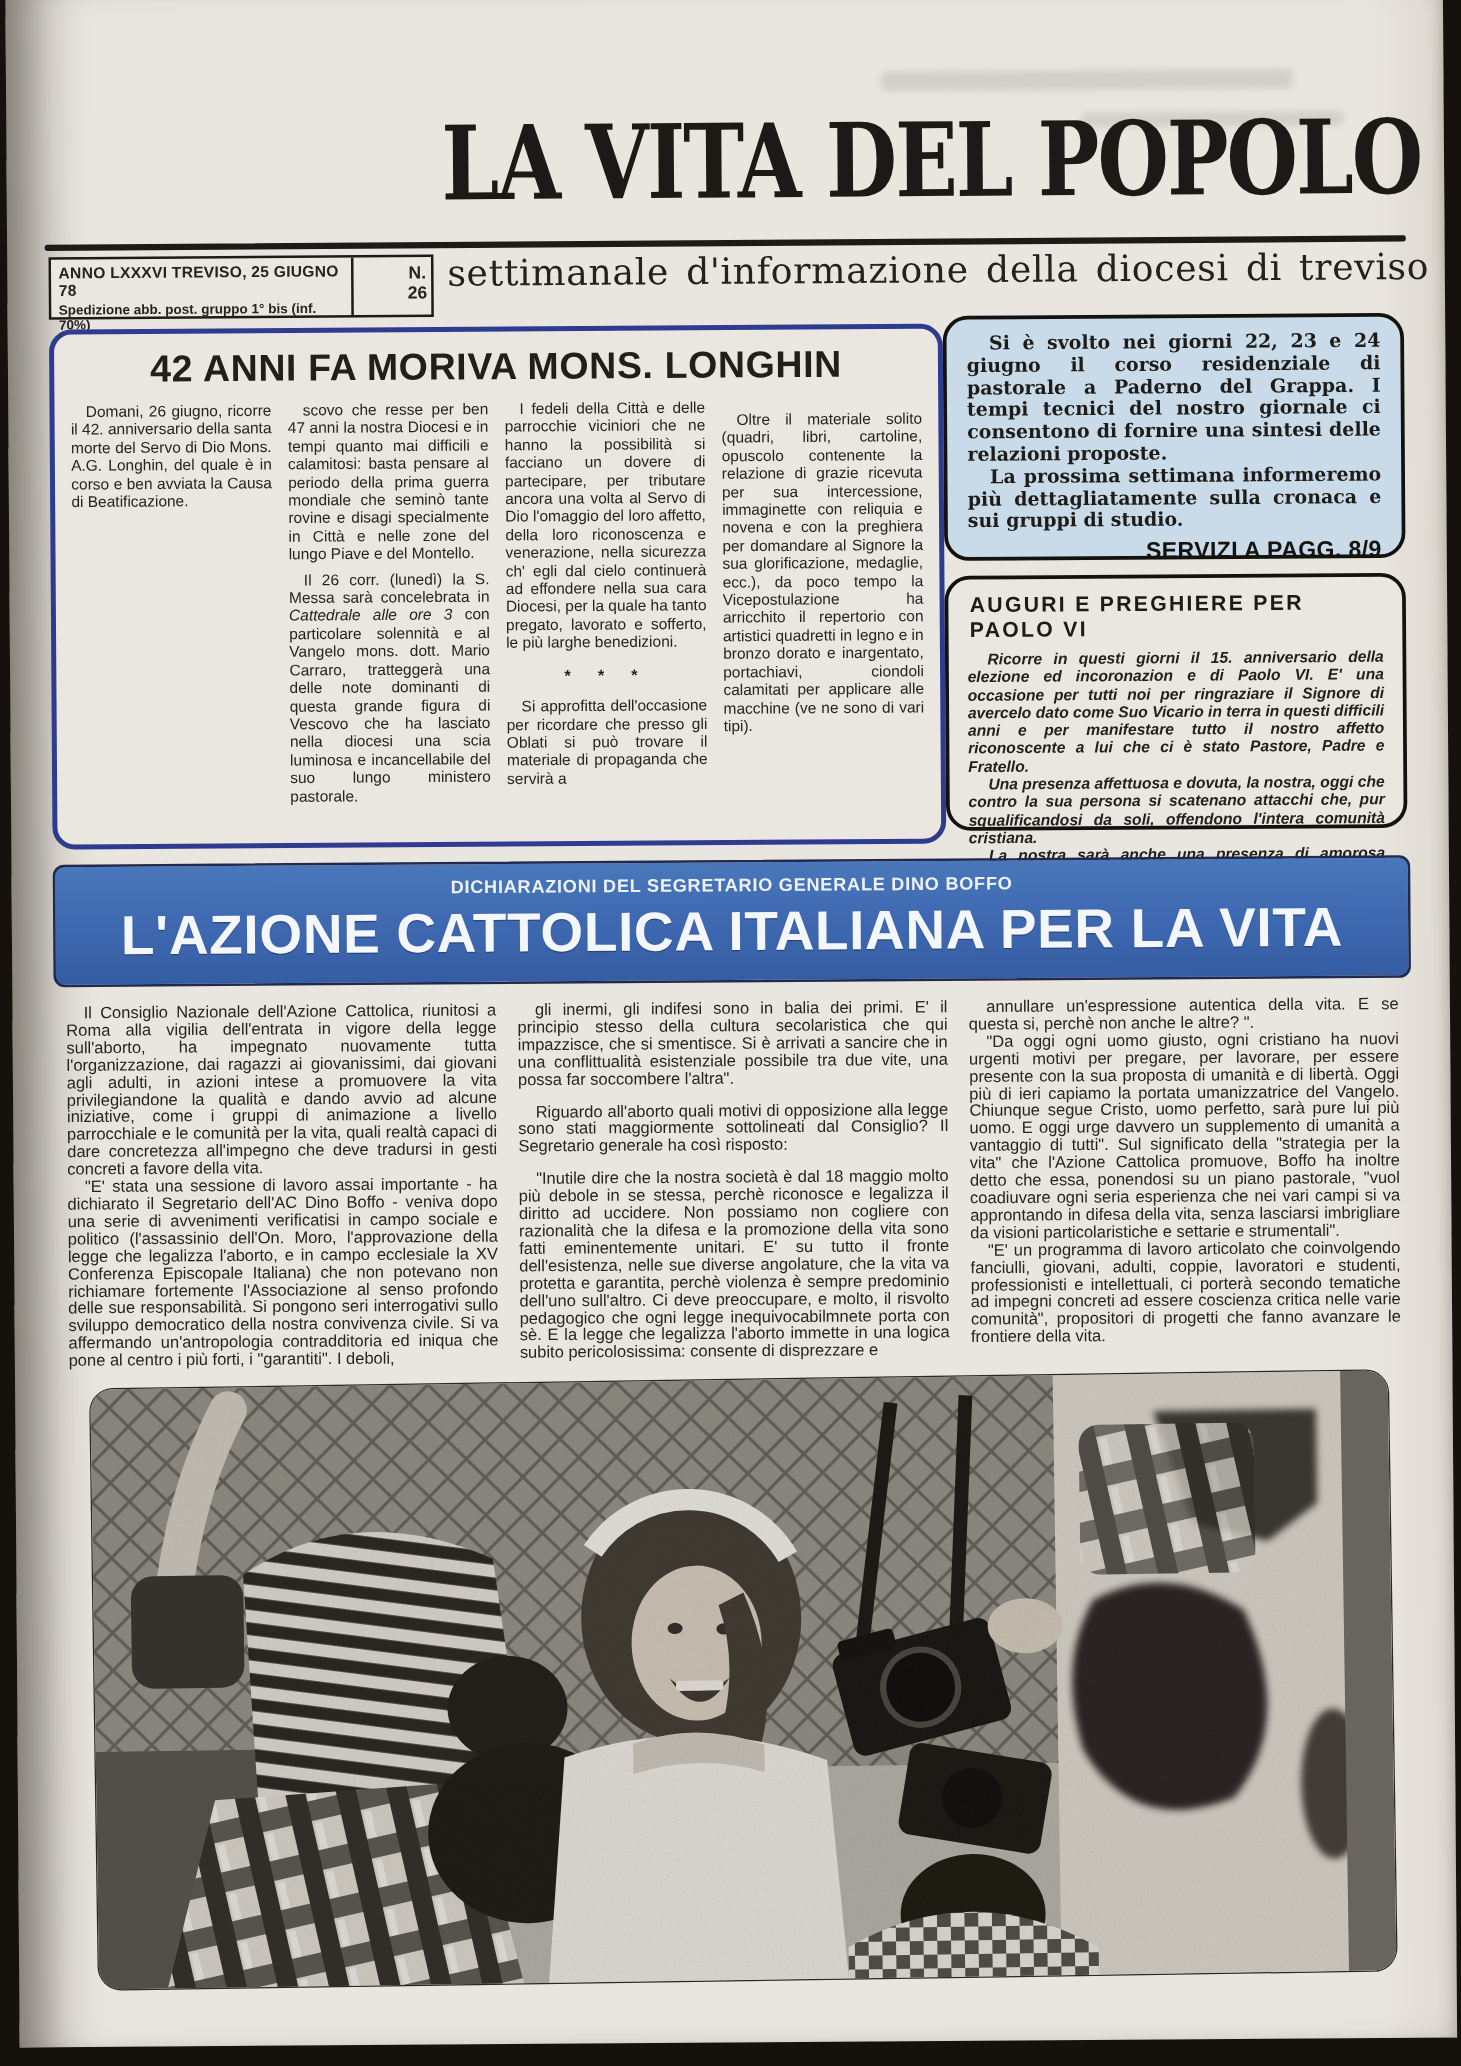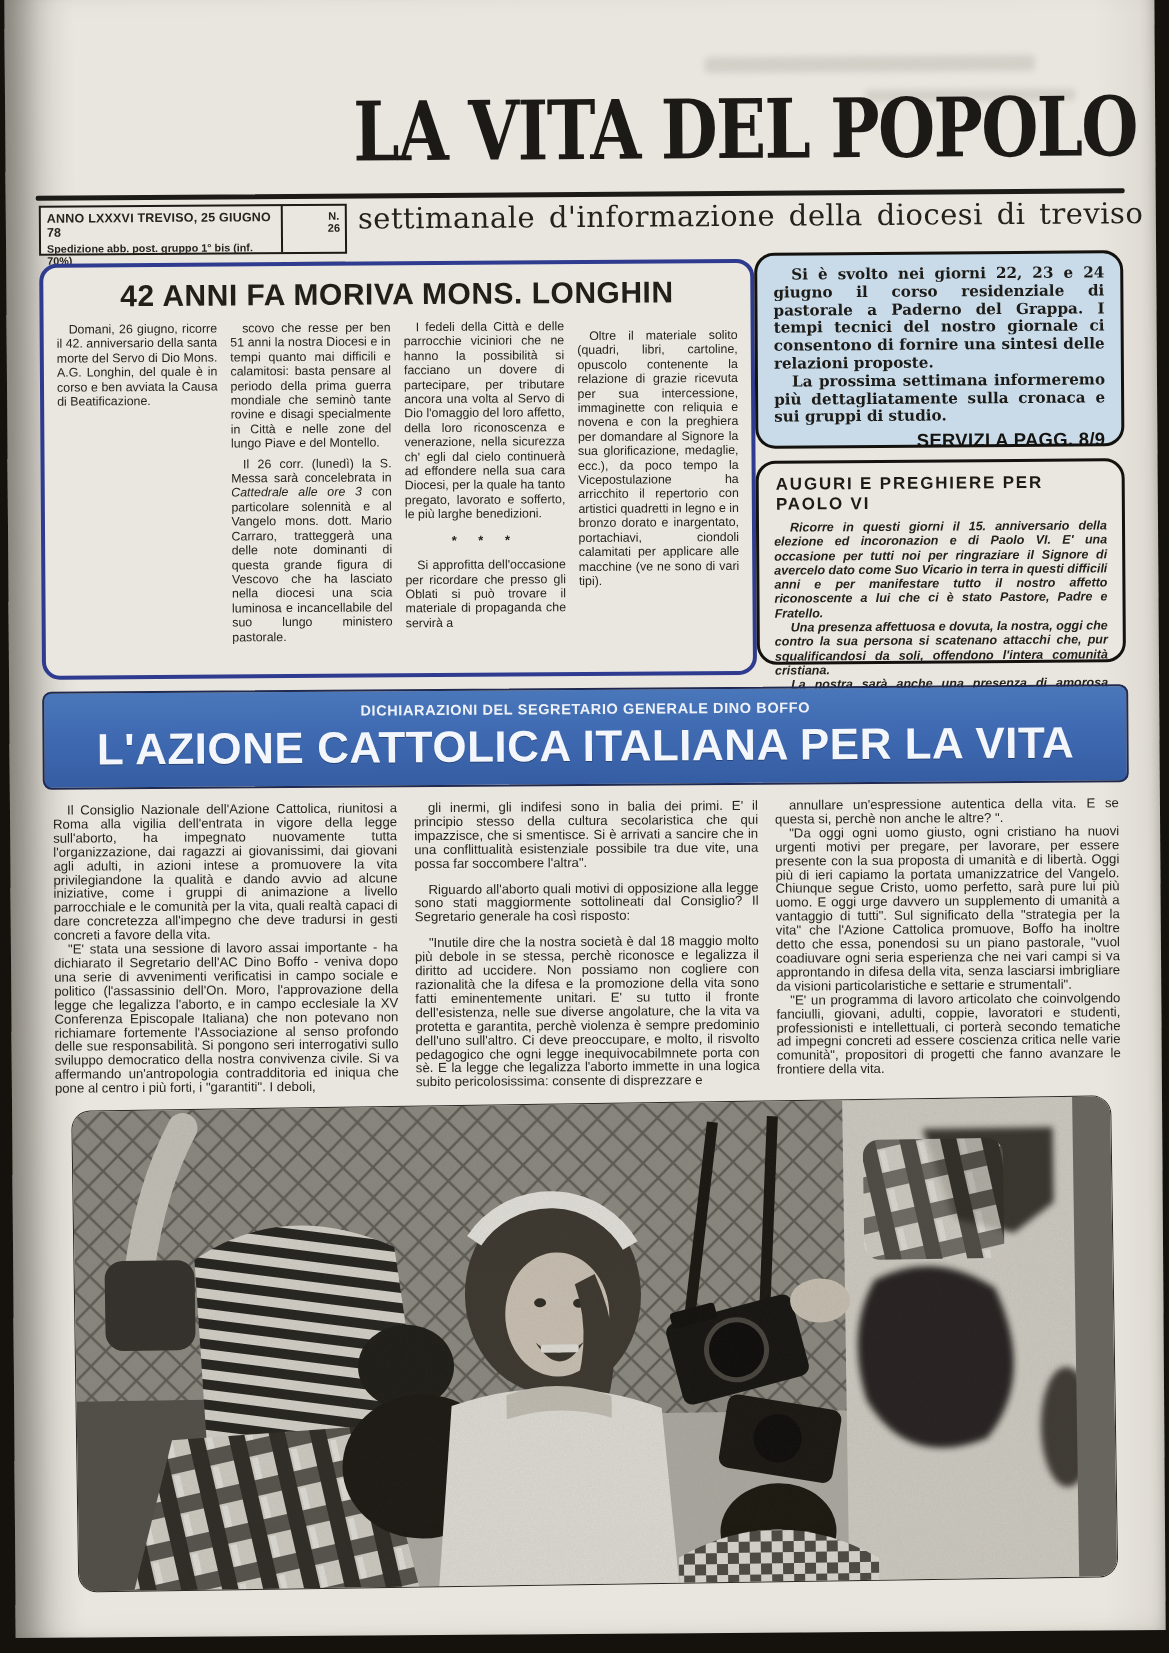--- a/index.html
+++ b/index.html
@@ -29,21 +29,21 @@
   }
   .mastrule{left:30px;top:200px;width:1089px;height:5px;background:#1d1b17;border-radius:2px;}
   .issuebox{
     left:33px;top:210px;width:304px;height:46px;
     border:2px solid #1d1b17;display:flex;background:#eae7e0;
   }
   .issuebox .lcell{flex:1;padding:4px 6px 2px 6px;}
   .issuebox .l1{font-size:12.5px;font-weight:bold;letter-spacing:.2px;}
   .issuebox .l2{font-size:10.8px;font-weight:bold;margin-top:3px;}
   .issuebox .rcell{width:62px;border-left:2px solid #1d1b17;display:flex;flex-direction:column;text-align:center;}
-  .issuebox .rn{flex:1;font-size:11px;font-weight:bold;padding-top:4px;padding-left:40px;}
+  .issuebox .rn{flex:1;font-size:14px;font-weight:bold;padding-top:4px;padding-left:40px;}
   .issuebox .rp{flex:1;border-top:2px solid #1d1b17;font-size:12.5px;font-weight:normal;padding-top:3px;margin-top:28px;}
   .subtitle{
     left:352px;top:208px;width:760px;
     font-family:"DejaVu Serif",serif;font-size:29px;color:#24221d;
     letter-spacing:.5px;word-spacing:4px;white-space:nowrap;
   }
 
   
   .longhinbox{
     left:33px;top:268px;width:707px;height:408px;
@@ -133,21 +133,21 @@
 
   <div class="abs subtitle">settimanale d'informazione della diocesi di treviso</div>
 
   <div class="abs longhinbox">
     <div class="longhin-headline">42 ANNI FA MORIVA MONS. LONGHIN</div>
     <div class="lcols">
       <div class="col">
         <p class="lp">Domani, 26 giugno, ricorre il 42. anniversario della santa morte del Servo di Dio Mons. A.G. Longhin, del quale è in corso e ben avviata la Causa di Beatificazione.</p>
       </div>
       <div class="col">
-        <p class="lp">scovo che resse per ben 51 anni la nostra Diocesi e in tempi quanto mai difficili e calamitosi: basta pensare al periodo della prima guerra mondiale che seminò tante rovine e disagi specialmente in Città e nelle zone del lungo Piave e del Montello.</p>
+        <p class="lp">scovo che resse per ben 47 anni la nostra Diocesi e in tempi quanto mai difficili e calamitosi: basta pensare al periodo della prima guerra mondiale che seminò tante rovine e disagi specialmente in Città e nelle zone del lungo Piave e del Montello.</p>
         <p class="lp"><span>Il 26 corr. (lunedì) la S. Messa sarà concelebrata in </span><i>Cattedrale alle ore 3</i><span> con particolare solennità e al Vangelo mons. dott. Mario Carraro, tratteggerà una delle note dominanti di questa grande figura di Vescovo che ha lasciato nella diocesi una scia luminosa e incancellabile del suo lungo ministero pastorale.</span></p>
       </div>
       <div class="col">
         <p class="lp">I fedeli della Città e delle parrocchie viciniori che ne hanno la possibilità si facciano un dovere di partecipare, per tributare ancora una volta al Servo di Dio l'omaggio del loro affetto, della loro riconoscenza e venerazione, nella sicurezza ch' egli dal cielo continuerà ad effondere nella sua cara Diocesi, per la quale ha tanto pregato, lavorato e sofferto, le più larghe benedizioni.</p>
         <p class="lp starsep">* * *</p>
         <p class="lp">Si approfitta dell'occasione per ricordare che presso gli Oblati si può trovare il materiale di propaganda che servirà a</p>
       </div>
       <div class="col">
         <p class="lp" style="margin-top:10px;">Oltre il materiale solito (quadri, libri, cartoline, opuscolo contenente la relazione di grazie ricevuta per sua intercessione, immaginette con reliquia e novena e con la preghiera per domandare al Signore la sua glorificazione, medaglie, ecc.), da poco tempo la Vicepostulazione ha arricchito il repertorio con artistici quadretti in legno e in bronzo dorato e inargentato, portachiavi, ciondoli calamitati per applicare alle macchine (ve ne sono di vari tipi).</p>
       </div>

